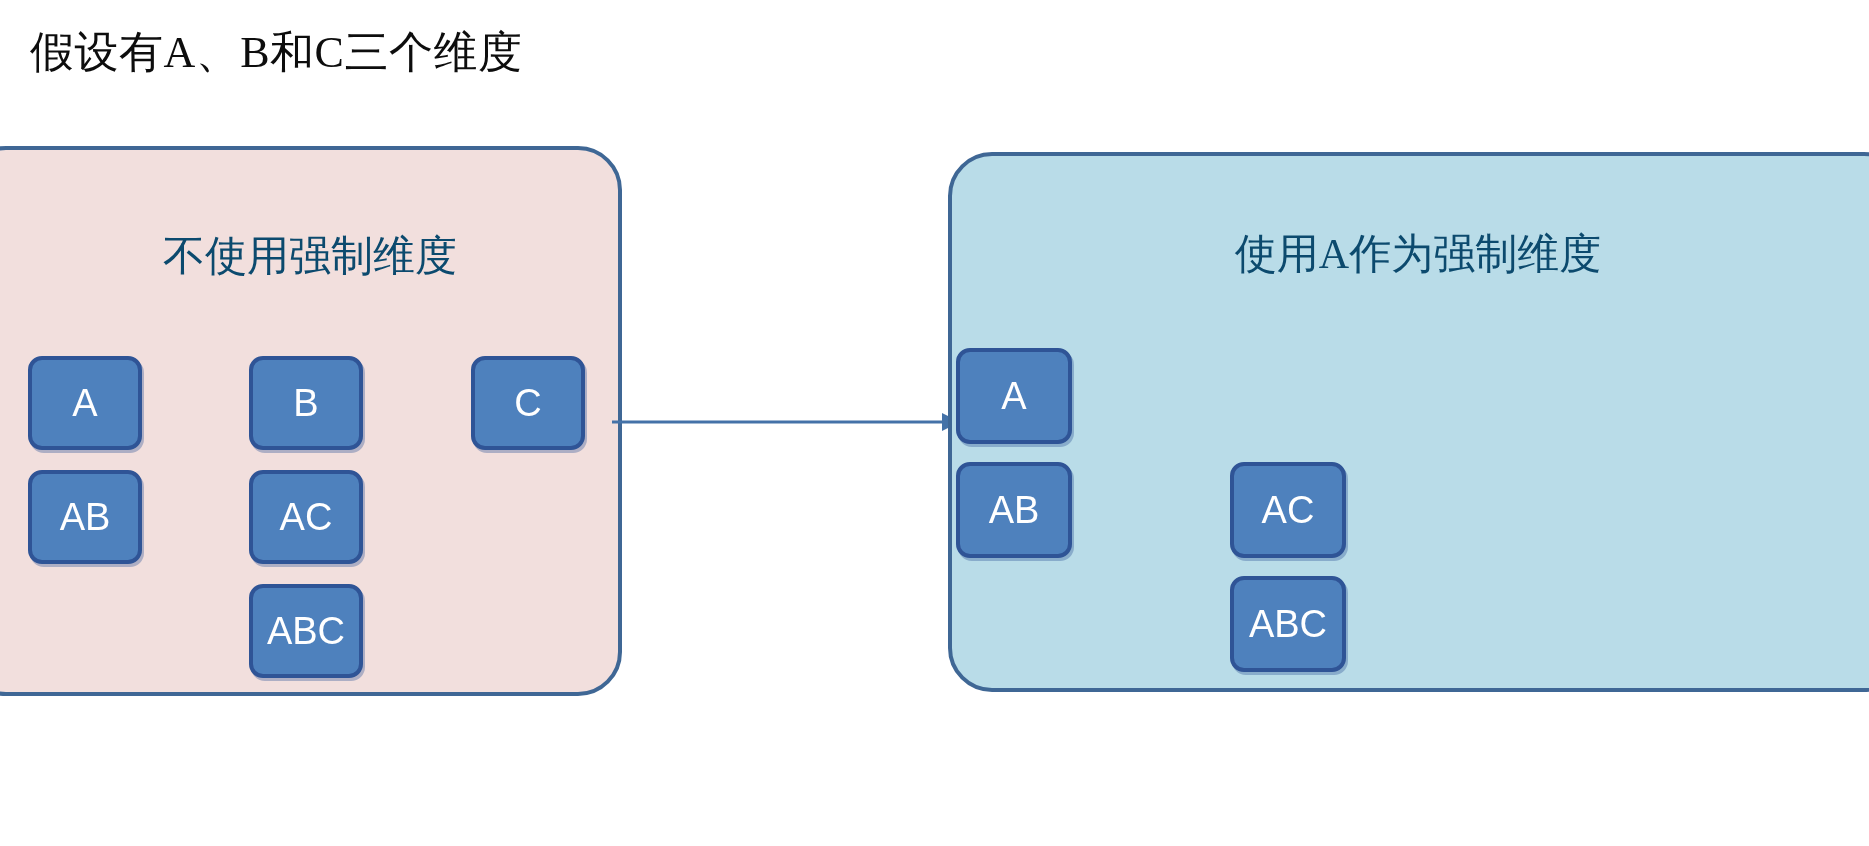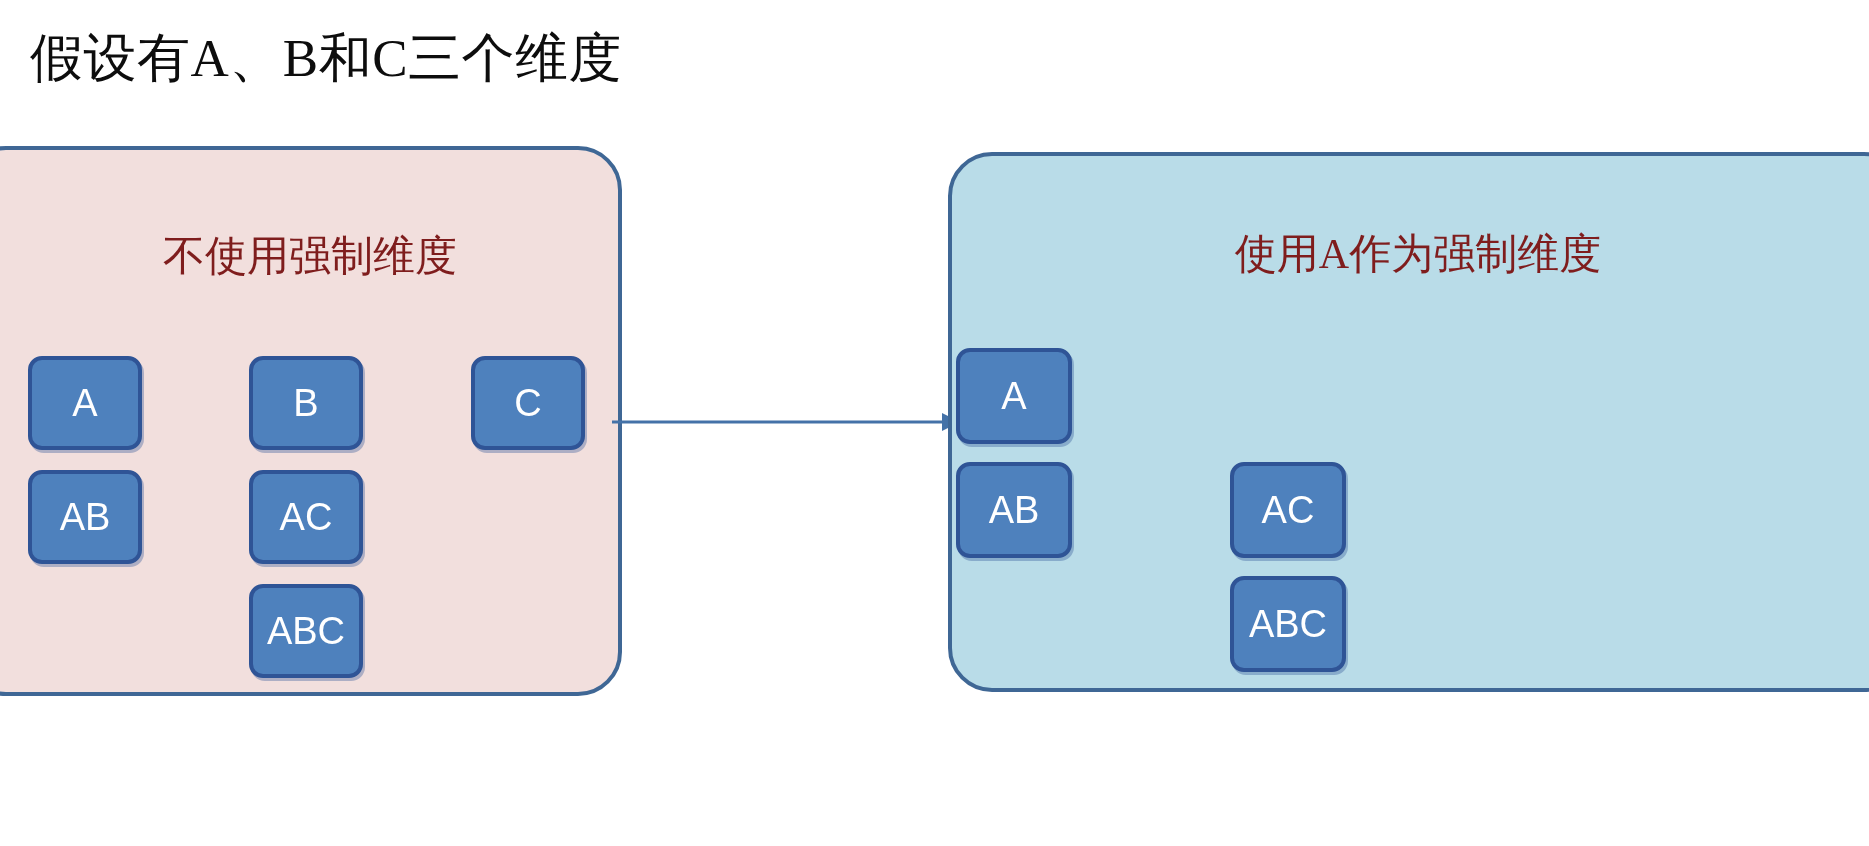--- a/index.html
+++ b/index.html
@@ -13,21 +13,21 @@
     position: relative;
     font-family: "Liberation Sans", sans-serif;
     overflow: hidden;
   }
 
   #page-title {
     position: absolute;
     left: 30px;
     top: 28px;
     font-family: "Liberation Serif", serif;
-    font-size: 53px;
+    font-size: 44px;
     color: #0d0d0d;
     line-height: 1.15;
     white-space: nowrap;
     letter-spacing: 0.5px;
   }
 
   .panel {
     position: absolute;
     border: 4px solid #3f6795;
     border-radius: 44px;
@@ -49,21 +49,21 @@
     height: 540px;
     background: #b9dce8;
   }
 
   .panel-title {
     position: absolute;
     width: 100%;
     text-align: center;
     font-family: "Liberation Serif", serif;
     font-size: 42px;
-    color: #7f1d1d;
+    color: #0c4a6e;
     white-space: nowrap;
   }
 
   #panel-left .panel-title {
     top: 78px;
     left: 36px;
     width: calc(100% - 36px);
   }
 
   #panel-right .panel-title {

